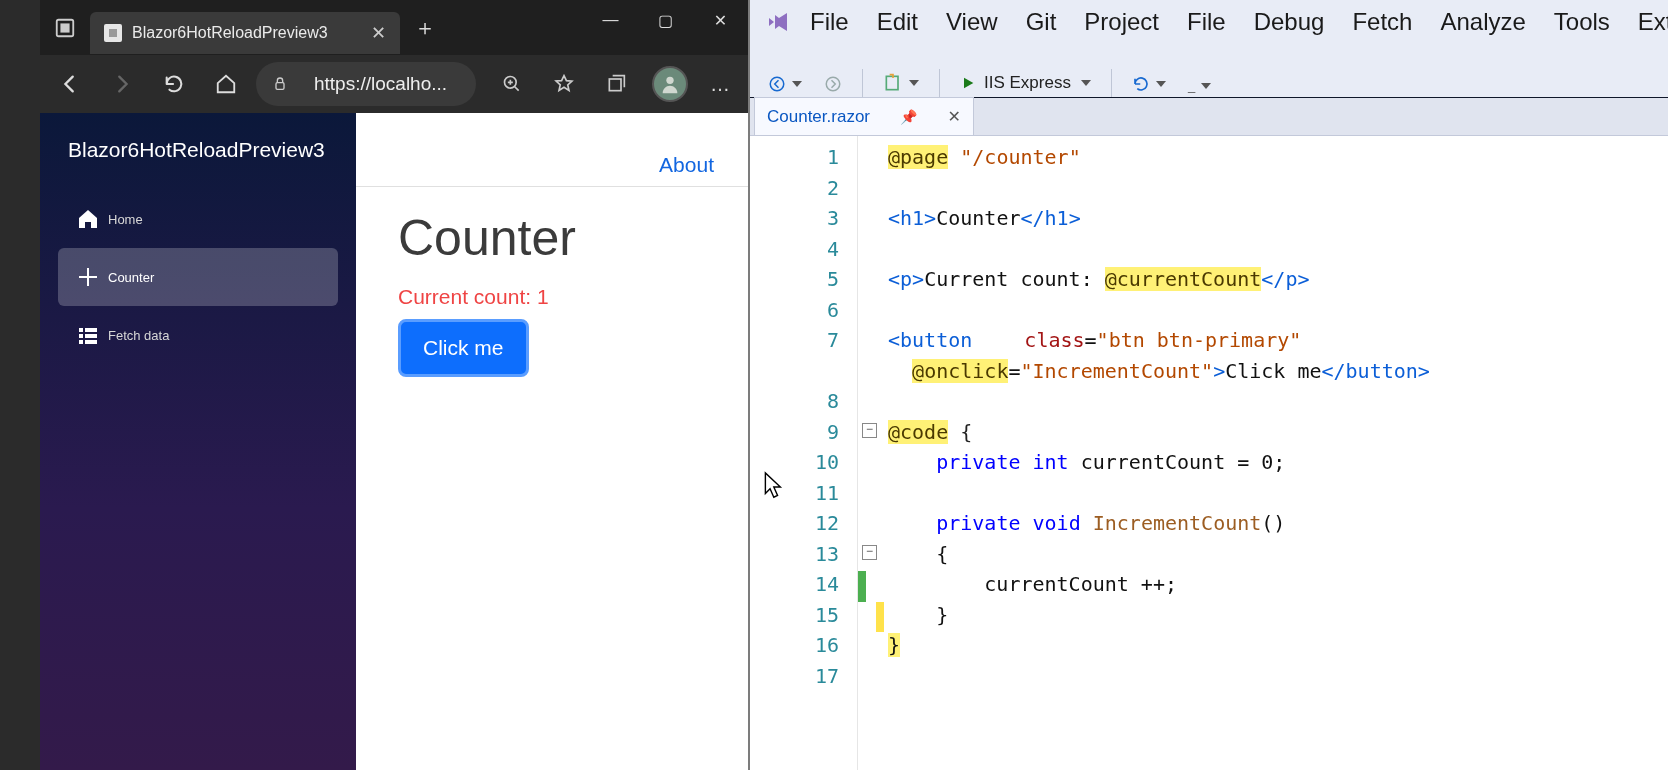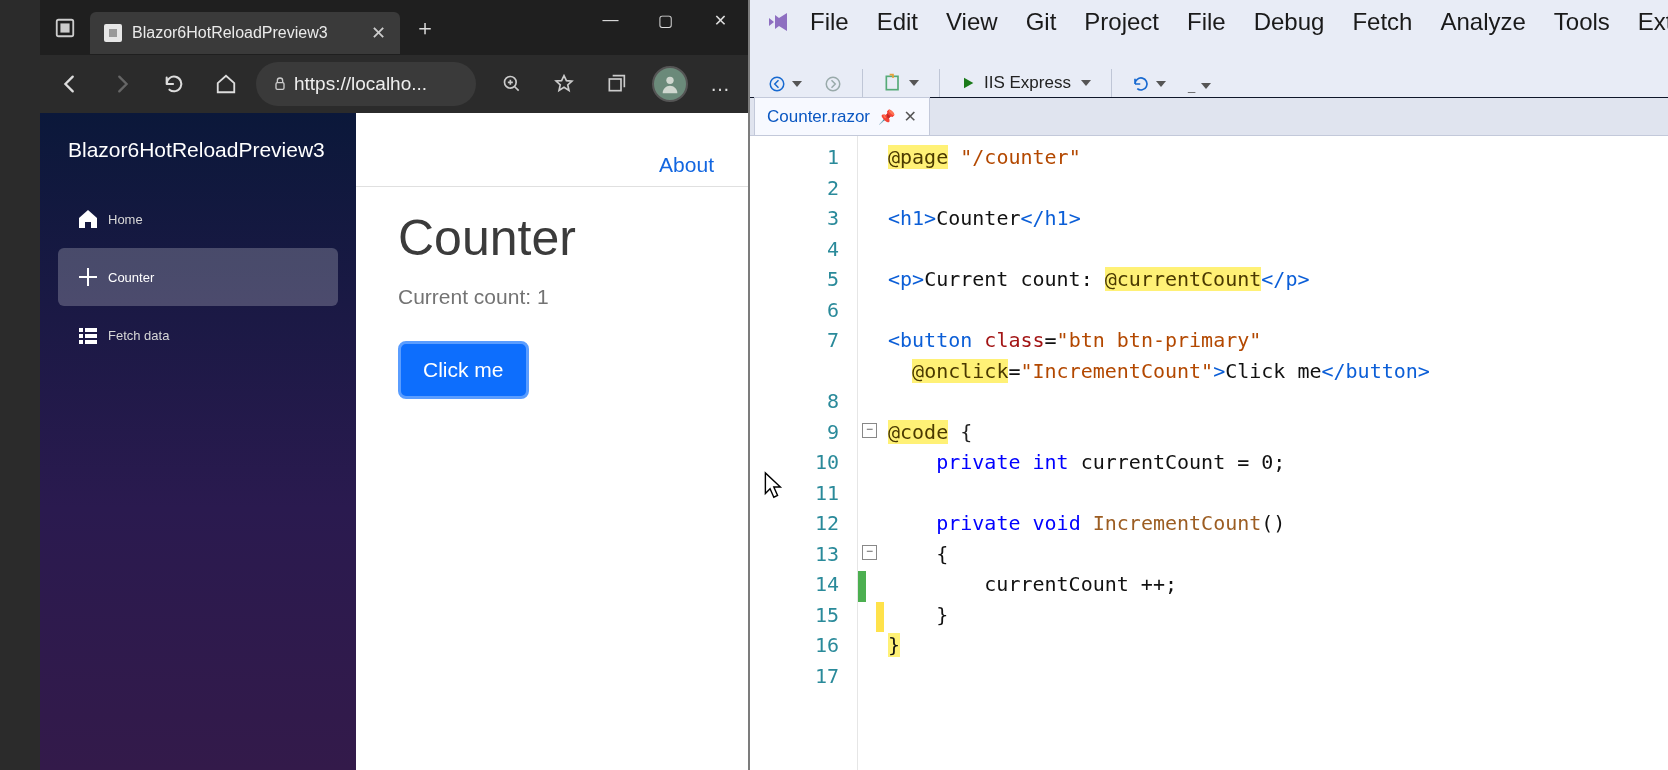--- a/index.html
+++ b/index.html
@@ -13,73 +13,73 @@
   .tb-icon svg { width:22px; height:22px; }
   .tab { background: #3a3a3a; height: 42px; border-radius: 6px 6px 0 0; margin-top: 10px; display:flex; align-items:center; gap:10px; padding: 0 14px; color:#eaeaea; font-size:16px; min-width: 310px; }
   .tab .close { margin-left:auto; font-size:18px; color:#ccc; }
   .favicon { width:18px; height:18px; background:#e6e6e6; border-radius:2px; display:flex; align-items:center; justify-content:center; }
   .newtab { margin-left:14px; color:#ddd; font-size:22px; }
   .wincontrols { position:absolute; right:0; top:0; display:flex; height:40px; }
   .wincontrols div { width:55px; display:flex; align-items:center; justify-content:center; color:#ddd; font-size:16px;}
   .addrbar { height: 58px; background:#2b2b2b; display:flex; align-items:center; padding:0 8px; gap:8px; }
   .addrbtn { width:44px; height:44px; display:flex; align-items:center; justify-content:center; color:#ddd; border-radius:6px;}
   .addrbtn.disabled { color:#666; }
-  .urlbox { flex: 0 0 220px; display:flex; align-items:center; background:#3a3a3a; border-radius:22px; height:44px; padding:0 16px; color:#eee; gap:6px; font-size:19px;}
+  .urlbox { flex: 0 0 220px; display:flex; align-items:center; background:#3a3a3a; border-radius:22px; height:44px; padding:0 16px; color:#eee; gap:26px; font-size:19px;}
   .addr-icons { display:flex; gap:8px; margin-left:6px;}
   .avatar { width:36px; height:36px; border-radius:50%; background:#6b8a7a; border:2px solid #555; display:flex; align-items:center; justify-content:center; color:#fff; font-size:12px; margin-left:6px;}
   .dots { color:#ddd; font-size:20px; letter-spacing:2px; margin-left:6px; padding:0 8px;}
 
   .viewport { flex:1; display:flex; background:#fff; }
   .sidebar { width:316px; background: linear-gradient(180deg,#0b183a 0%, #2a1a4f 60%, #331a4a 100%); color:#d7d7d7; display:flex; flex-direction:column; }
   .brand { font-size:21px; color:#fff; padding:25px 28px 28px; font-weight:400;}
   .navlist { padding: 0 18px; }
   .navitem { display:flex; align-items:center; gap:8px; padding:17px 18px; border-radius:6px; color:#d7d7d7; font-size:13px; }
   .navitem.active { background: rgba(255,255,255,0.22); color:#fff; }
   .navicon { width:24px; height:24px; display:flex; align-items:center; justify-content:center;}
   .navicon svg { width:24px; height:24px; fill:#fff; }
 
   .page { flex:1; background:#fff; position:relative; }
   .topbar { height:74px; border-bottom:1px solid #e0e0e0; display:flex; align-items:center; justify-content:flex-end; padding:0 34px;}
   .about { color:#1266e0; font-size:21px;margin-top:30px; }
   .pagebody { padding: 22px 42px; }
   .pagebody h1 { font-size:50px; color:#3b3b3b; font-weight:500; margin-bottom:18px;}
-  .count { font-size:21px; color:#737373; margin-bottom:32px; }
+  .count { font-size:21px; color:#ef4444; margin-bottom:10px; }
   .btn-primary { background:#0d6efd; color:#fff; border:3px solid #5a9dff; font-size:21px; padding:14px 22px; border-radius:8px; cursor:pointer;}
   .cursor { position:absolute; left:400px; top:358px; pointer-events:none;}
   .cursor svg{ width:30px; height:30px;}
 
   
   .vs { flex:1; background:#eef1f8; display:flex; flex-direction:column; border-left:2px solid #7c7c7c; }
   .vs-menubar { height:44px; background:#e8ecf6; display:flex; align-items:center; gap:0; padding-left:10px; color:#1a1a1a; font-size:24px;}
   .vs-logo { width:36px; display:flex; align-items:center; justify-content:center;}
   .vs-logo svg { width:24px; height:24px;}
   .vs-menu-item { padding: 6px 14px; }
   .vs-toolbar { height:54px; background:#e8ecf6; border-bottom:1px solid #0f172a; display:flex; align-items:flex-end; padding-left:12px; gap:10px; font-size:17px; color:#222;}
   .tbtn { display:flex; align-items:center; gap:4px; padding:4px 6px;}
   .vdiv { width:1px; height:28px; background:#bfc6d6; margin:0 4px;}
   .run { display:flex; align-items:center; gap:8px; }
   .play { color:#1a7a1a; }
   .tron { width:0; height:0; border-left:5px solid transparent; border-right:5px solid transparent; border-top:6px solid #555; margin-left:2px;}
 
   .vs-tabrow { height:38px; background:#e0e4ef; display:flex; align-items:flex-end; padding-left:4px; border-bottom:1px solid #c3c9da;}
-  .vstab { background:#f7f9ff; height:38px; display:flex; align-items:center; padding:0 12px; color:#0a57c2; font-size:17px; gap:8px; border-top:1px solid #c3c9da; border-left:1px solid #c3c9da; border-right:1px solid #c3c9da;}
+  .vstab { background:#f7f9ff; height:38px; display:flex; align-items:center; padding:0 12px; color:#0a57c2; font-size:17px; gap:30px; border-top:1px solid #c3c9da; border-left:1px solid #c3c9da; border-right:1px solid #c3c9da;}
   .vstab .pin { color:#777; font-size:14px;}
   .vstab .x { color:#555; font-size:16px;}
 
   .editor { flex:1; background:#fff; display:flex; }
   .gutter { width:108px; border-right:1px solid #e6e6e6; text-align:right; padding:6px 18px 0 0; color:#2a8a9a; font-family:Consolas,monospace; font-size:20px; line-height:30.5px;}
   .foldcol { width:30px; border-right:none; position:relative;}
   .fold { position:absolute; left:4px; width:15px; height:15px; border:1px solid #888; background:#fff; font-size:12px; line-height:11px; text-align:center; color:#555;}
   .changebar { position:absolute; width:8px; background:#4caf50;}
   .changebar2 { position:absolute; width:8px; background:#ffe24a;}
   .code { flex:1; font-family:Consolas,monospace; font-size:20px; line-height:30.5px; padding-top:6px; white-space:pre; color:#111;}
   .hl-dir { background:#fff176; color:#4a3900;}
   .brown { color:#9c5d22;}
   .blue { color:#0b5ed7;}
-  .maroon { color:#a31515;}
+  .maroon { color:#a31515;margin-left:40px;}
   .str { color:#b34800;}
   .kw  { color:#0000ff;}
   .sym { color:#222;}
   .y-end { background:#fff176;}
 </style>
 </head>
 <body>
 
 <div class="root">
 

